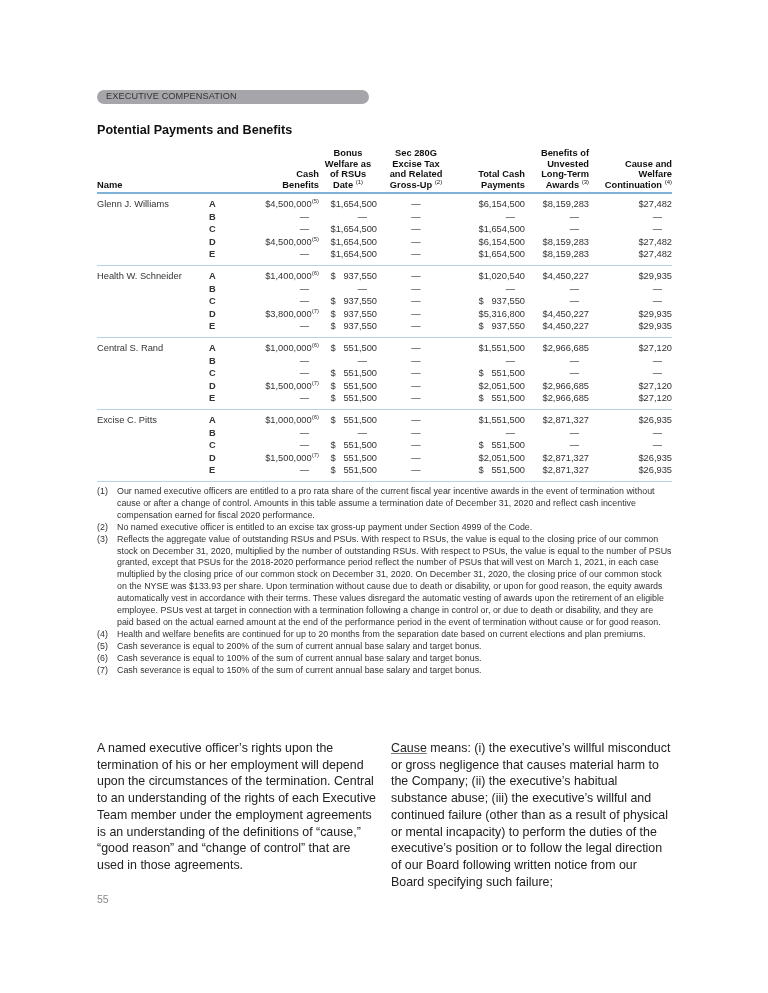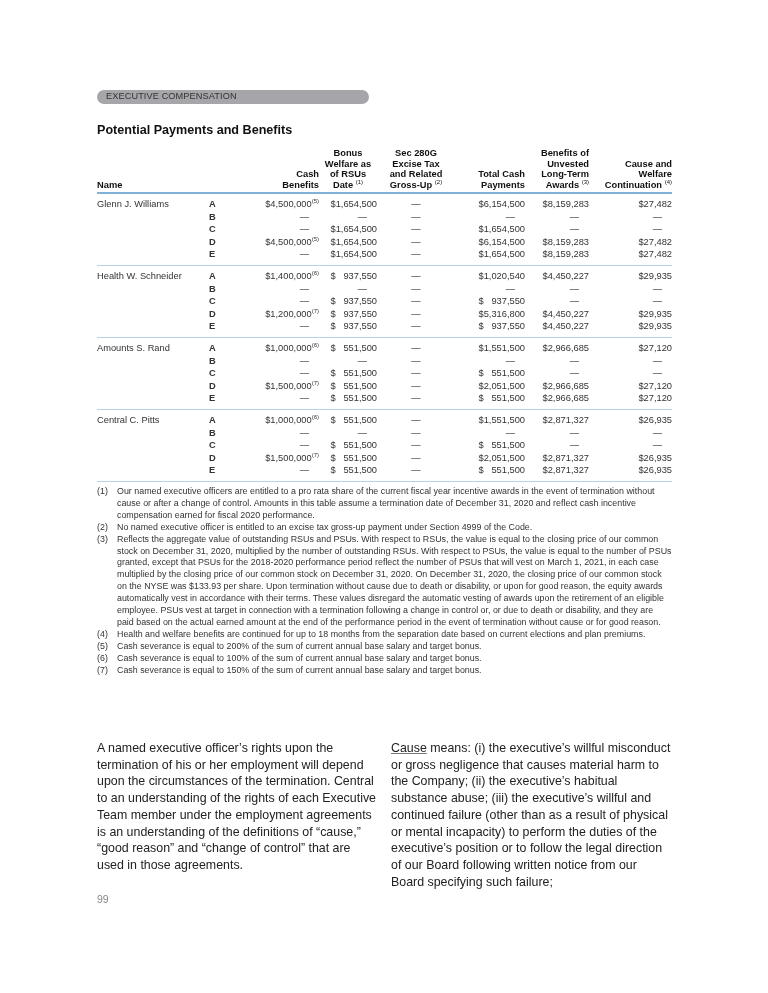--- a/index.html
+++ b/index.html
@@ -138,39 +138,39 @@
         <td class="num" style="text-align: right; padding-right: 10px;"><span style="white-space: pre;">—</span><sup></sup></td>
         <td class="num"><span style="white-space: pre;">$   937,550</span></td>
         <td class="ctr"><span style="white-space: pre;">—</span></td>
         <td class="num"><span style="white-space: pre;">$   937,550</span></td>
         <td class="num" style="text-align: right; padding-right: 10px;"><span style="white-space: pre;">—</span></td>
         <td class="num" style="text-align: right; padding-right: 10px;"><span style="white-space: pre;">—</span></td>
       </tr>
       <tr>
         <td class="n"></td>
         <td class="lt"><span style="white-space: pre;">D</span></td>
-        <td class="num"><span style="white-space: pre;">$1,200,000</span><sup>(7)</sup></td>
+        <td class="num"><span style="white-space: pre;">$3,800,000</span><sup>(7)</sup></td>
         <td class="num"><span style="white-space: pre;">$   937,550</span></td>
         <td class="ctr"><span style="white-space: pre;">—</span></td>
         <td class="num"><span style="white-space: pre;">$5,316,800</span></td>
         <td class="num"><span style="white-space: pre;">$4,450,227</span></td>
         <td class="num"><span style="white-space: pre;">$29,935</span></td>
       </tr>
       <tr class="grp-end">
         <td class="n"></td>
         <td class="lt"><span style="white-space: pre;">E</span></td>
         <td class="num" style="text-align: right; padding-right: 10px;"><span style="white-space: pre;">—</span><sup></sup></td>
         <td class="num"><span style="white-space: pre;">$   937,550</span></td>
         <td class="ctr"><span style="white-space: pre;">—</span></td>
         <td class="num"><span style="white-space: pre;">$   937,550</span></td>
         <td class="num"><span style="white-space: pre;">$4,450,227</span></td>
         <td class="num"><span style="white-space: pre;">$29,935</span></td>
       </tr>
       <tr class="first">
-        <td class="n"><span style="white-space: pre;">Amounts S. Rand</span></td>
+        <td class="n"><span style="white-space: pre;">Central S. Rand</span></td>
         <td class="lt"><span style="white-space: pre;">A</span></td>
         <td class="num"><span style="white-space: pre;">$1,000,000</span><sup>(6)</sup></td>
         <td class="num"><span style="white-space: pre;">$   551,500</span></td>
         <td class="ctr"><span style="white-space: pre;">—</span></td>
         <td class="num"><span style="white-space: pre;">$1,551,500</span></td>
         <td class="num"><span style="white-space: pre;">$2,966,685</span></td>
         <td class="num"><span style="white-space: pre;">$27,120</span></td>
       </tr>
       <tr>
         <td class="n"></td>
@@ -206,21 +206,21 @@
         <td class="n"></td>
         <td class="lt"><span style="white-space: pre;">E</span></td>
         <td class="num" style="text-align: right; padding-right: 10px;"><span style="white-space: pre;">—</span><sup></sup></td>
         <td class="num"><span style="white-space: pre;">$   551,500</span></td>
         <td class="ctr"><span style="white-space: pre;">—</span></td>
         <td class="num"><span style="white-space: pre;">$   551,500</span></td>
         <td class="num"><span style="white-space: pre;">$2,966,685</span></td>
         <td class="num"><span style="white-space: pre;">$27,120</span></td>
       </tr>
       <tr class="first">
-        <td class="n"><span style="white-space: pre;">Central C. Pitts</span></td>
+        <td class="n"><span style="white-space: pre;">Excise C. Pitts</span></td>
         <td class="lt"><span style="white-space: pre;">A</span></td>
         <td class="num"><span style="white-space: pre;">$1,000,000</span><sup>(6)</sup></td>
         <td class="num"><span style="white-space: pre;">$   551,500</span></td>
         <td class="ctr"><span style="white-space: pre;">—</span></td>
         <td class="num"><span style="white-space: pre;">$1,551,500</span></td>
         <td class="num"><span style="white-space: pre;">$2,871,327</span></td>
         <td class="num"><span style="white-space: pre;">$26,935</span></td>
       </tr>
       <tr>
         <td class="n"></td>
@@ -273,32 +273,32 @@
     <div class="fn">
       <span class="k">(2)</span>
       <span class="t">No named executive officer is entitled to an excise tax gross-up payment under Section 4999 of the Code.</span>
     </div>
     <div class="fn">
       <span class="k">(3)</span>
       <span class="t">Reflects the aggregate value of outstanding RSUs and PSUs. With respect to RSUs, the value is equal to the closing price of our common stock on December 31, 2020, multiplied by the number of outstanding RSUs. With respect to PSUs, the value is equal to the number of PSUs granted, except that PSUs for the 2018-2020 performance period reflect the number of PSUs that will vest on March 1, 2021, in each case multiplied by the closing price of our common stock on December 31, 2020. On December 31, 2020, the closing price of our common stock on the NYSE was $133.93 per share. Upon termination without cause due to death or disability, or upon for good reason, the equity awards automatically vest in accordance with their terms. These values disregard the automatic vesting of awards upon the retirement of an eligible employee. PSUs vest at target in connection with a termination following a change in control or, or due to death or disability, and they are paid based on the actual earned amount at the end of the performance period in the event of termination without cause or for good reason.</span>
     </div>
     <div class="fn">
       <span class="k">(4)</span>
-      <span class="t">Health and welfare benefits are continued for up to 18 months from the separation date based on current elections and plan premiums.</span>
+      <span class="t">Health and welfare benefits are continued for up to 20 months from the separation date based on current elections and plan premiums.</span>
     </div>
     <div class="fn">
       <span class="k">(5)</span>
       <span class="t">Cash severance is equal to 200% of the sum of current annual base salary and target bonus.</span>
     </div>
     <div class="fn">
       <span class="k">(6)</span>
       <span class="t">Cash severance is equal to 100% of the sum of current annual base salary and target bonus.</span>
     </div>
     <div class="fn">
       <span class="k">(7)</span>
       <span class="t">Cash severance is equal to 150% of the sum of current annual base salary and target bonus.</span>
     </div>
   </div>
 
 <div class="col left">A named executive officer’s rights upon the termination of his or her employment will depend upon the circumstances of the termination. Central to an understanding of the rights of each Executive Team member under the employment agreements is an understanding of the definitions of “cause,” “good reason” and “change of control” that are used in those agreements.</div>
 <div class="col right"><span class="u">Cause</span><span> means: (i) the executive’s willful misconduct or gross negligence that causes material harm to the Company; (ii) the executive’s habitual substance abuse; (iii) the executive’s willful and continued failure (other than as a result of physical or mental incapacity) to perform the duties of the executive’s position or to follow the legal direction of our Board following written notice from our Board specifying such failure;</span></div>
 
-<div class="pgnum">99</div>
+<div class="pgnum">55</div>
 
 </body></html>

